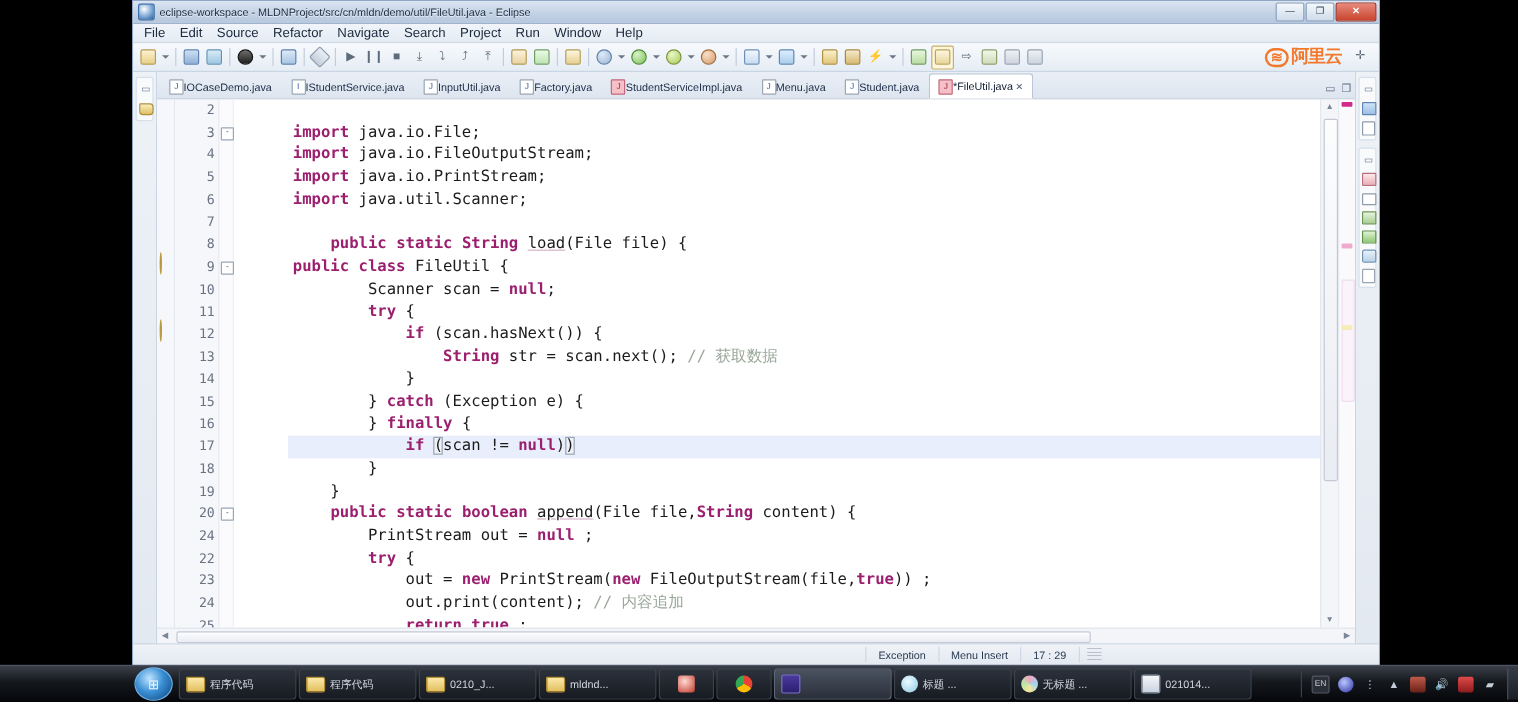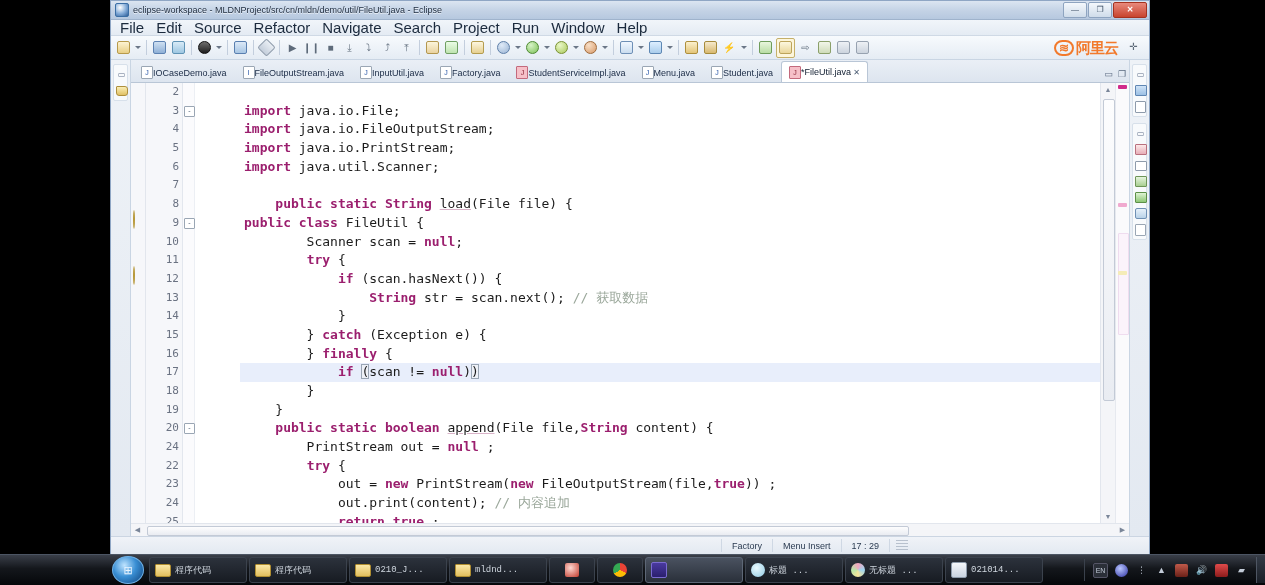--- a/index.html
+++ b/index.html
@@ -46,21 +46,21 @@
     border-color:#a5321f;color:#fff;font-weight:bold;
   }
 
   
   .menubar{
     height:15px;flex:0 0 15px;display:flex;align-items:center;
     background:linear-gradient(#f1f5fa,#e4ebf3);
     border-bottom:1px solid #cfd9e5;padding-left:3px;
   }
   .menu-item{
-    font-size:15px;color:#1b2a3d;padding:1px 6px;white-space:nowrap;
+    font-size:11px;color:#1b2a3d;padding:1px 6px;white-space:nowrap;
   }
 
   
   .toolbar{
     height:23px;flex:0 0 23px;display:flex;align-items:center;
     background:linear-gradient(#f7fafd,#e5ecf4);
     border-bottom:1px solid #c9d5e3;padding-left:3px;position:relative;
   }
   .tool{
     width:17px;height:18px;margin:0 1px;border-radius:2px;
@@ -214,21 +214,21 @@
   .startorb{
     width:30px;height:26px;margin:0 4px 0 112px;border-radius:50%;
     background:radial-gradient(circle at 38% 32%,#bfe4ff 0%,#3a8fd4 45%,#0c3f78 100%);
     border:1px solid #6fb2e8;display:flex;align-items:center;justify-content:center;
     color:#eaf5ff;font-size:11px;
   }
   .tbitem{
     height:24px;min-width:86px;margin:0 1px;border:1px solid #3b424d;border-radius:3px;
     background:linear-gradient(#2c323c,#171b22);
     display:flex;align-items:center;gap:4px;padding:0 5px;
-    font-size:9px;color:#cfd6de;white-space:nowrap;overflow:hidden;font-family:Liberation Mono, monospace;
+    font-size:9px;color:#cfd6de;white-space:nowrap;overflow:hidden;
   }
   .tbitem.lit{background:linear-gradient(#4a5260,#2a303a);border-color:#5d6776;}
   .tbitem.icononly{min-width:34px;justify-content:center;}
   .folder{
     width:14px;height:11px;border-radius:1px 2px 2px 2px;flex:0 0 14px;
     background:linear-gradient(#fbe8a8,#e2bf5e);border:1px solid #b08e31;
   }
   .tbicon{width:14px;height:14px;border-radius:2px;flex:0 0 14px;}
   .tray{
     margin-left:auto;margin-right:8px;display:flex;align-items:center;gap:7px;
@@ -385,21 +385,21 @@
 
       <div class="editorcol">
 
         <div class="tabstrip">
           <div class="etab">
             <span class="jicon">J</span>
             <span>IOCaseDemo.java</span>
           </div>
           <div class="etab">
             <span class="jicon">I</span>
-            <span>FileOutputStream.java</span>
+            <span>IStudentService.java</span>
           </div>
           <div class="etab">
             <span class="jicon">J</span>
             <span>InputUtil.java</span>
           </div>
           <div class="etab">
             <span class="jicon">J</span>
             <span>Factory.java</span>
           </div>
           <div class="etab">
@@ -569,21 +569,21 @@
           </div>
           <div class="strip-btn">
             <span style="display:block;width:9px;height:10px;background:#fff;border:1px solid #9aa6b4;border-radius:1px"></span>
           </div>
         </div>
       </div>
 
     </div>
 
     <div class="statusbar">
-      <div class="st-cell first">Factory</div>
+      <div class="st-cell first">Exception</div>
       <div class="st-cell">Menu Insert</div>
       <div class="st-cell">17 : 29</div>
       <div class="st-grip"></div>
     </div>
 
   </div>
 
   <div class="taskbar">
     <div class="startorb">⊞</div>
 

